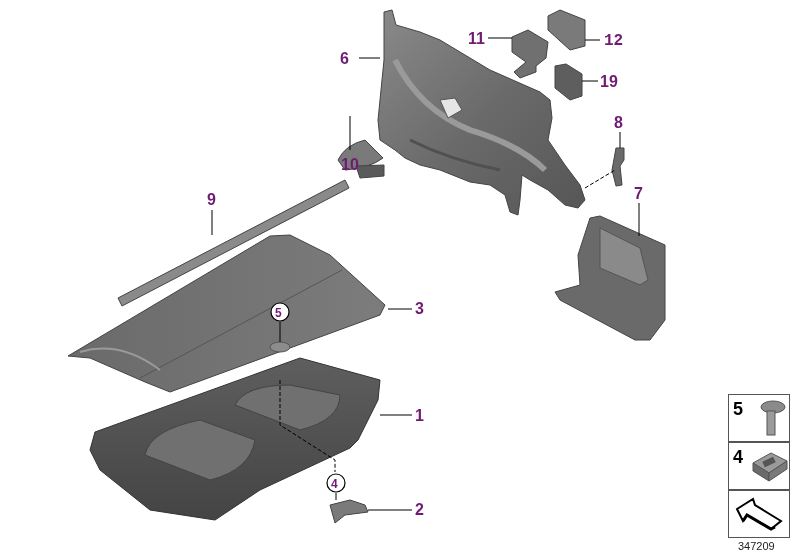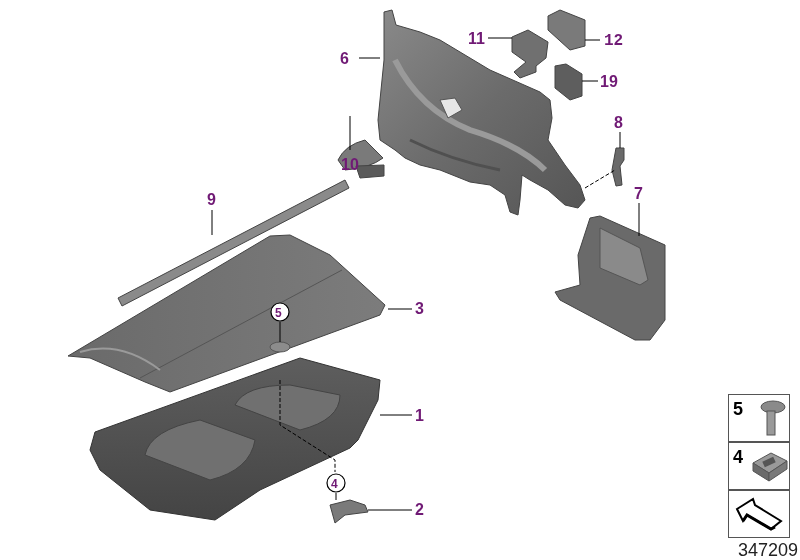--- a/index.html
+++ b/index.html
@@ -1,21 +1,21 @@
 <!DOCTYPE html>
 <html><head>
   <meta charset="utf-8">
   <style>
     html, body { margin:0; padding:0; background:#ffffff; }
     body { width:800px; height:560px; position:relative; overflow:hidden; font-family:"Liberation Sans", sans-serif; }
     #diagram { position:absolute; left:0; top:0; width:800px; height:560px; }
     .callout { position:absolute; font-family:"Liberation Sans", sans-serif; font-weight:bold; font-size:16px; color:#701a75; line-height:16px; }
     .legend-box { position:absolute; left:728px; width:62px; border:1px solid #555; background:#fff; box-sizing:border-box; }
     .legend-num { position:absolute; left:4px; top:4px; font-weight:bold; font-size:18px; font-family:"Liberation Sans", sans-serif; color:#000; }
-    .doc-id { position:absolute; left:738px; top:540px; font-size:18px; font-family:"Liberation Sans", sans-serif; color:#222; }
+    .doc-id { position:absolute; left:738px; top:540px; font-size:11px; font-family:"Liberation Sans", sans-serif; color:#222; }
   </style>
 </head>
 <body>
 
 <svg id="diagram" viewBox="0 0 800 560" xmlns="http://www.w3.org/2000/svg">
   <defs>
     <linearGradient id="gPanel" x1="0" y1="0" x2="1" y2="1">
       <stop offset="0" stop-color="#8a8a8a"></stop>
       <stop offset="0.5" stop-color="#6b6b6b"></stop>
       <stop offset="1" stop-color="#555"></stop>

